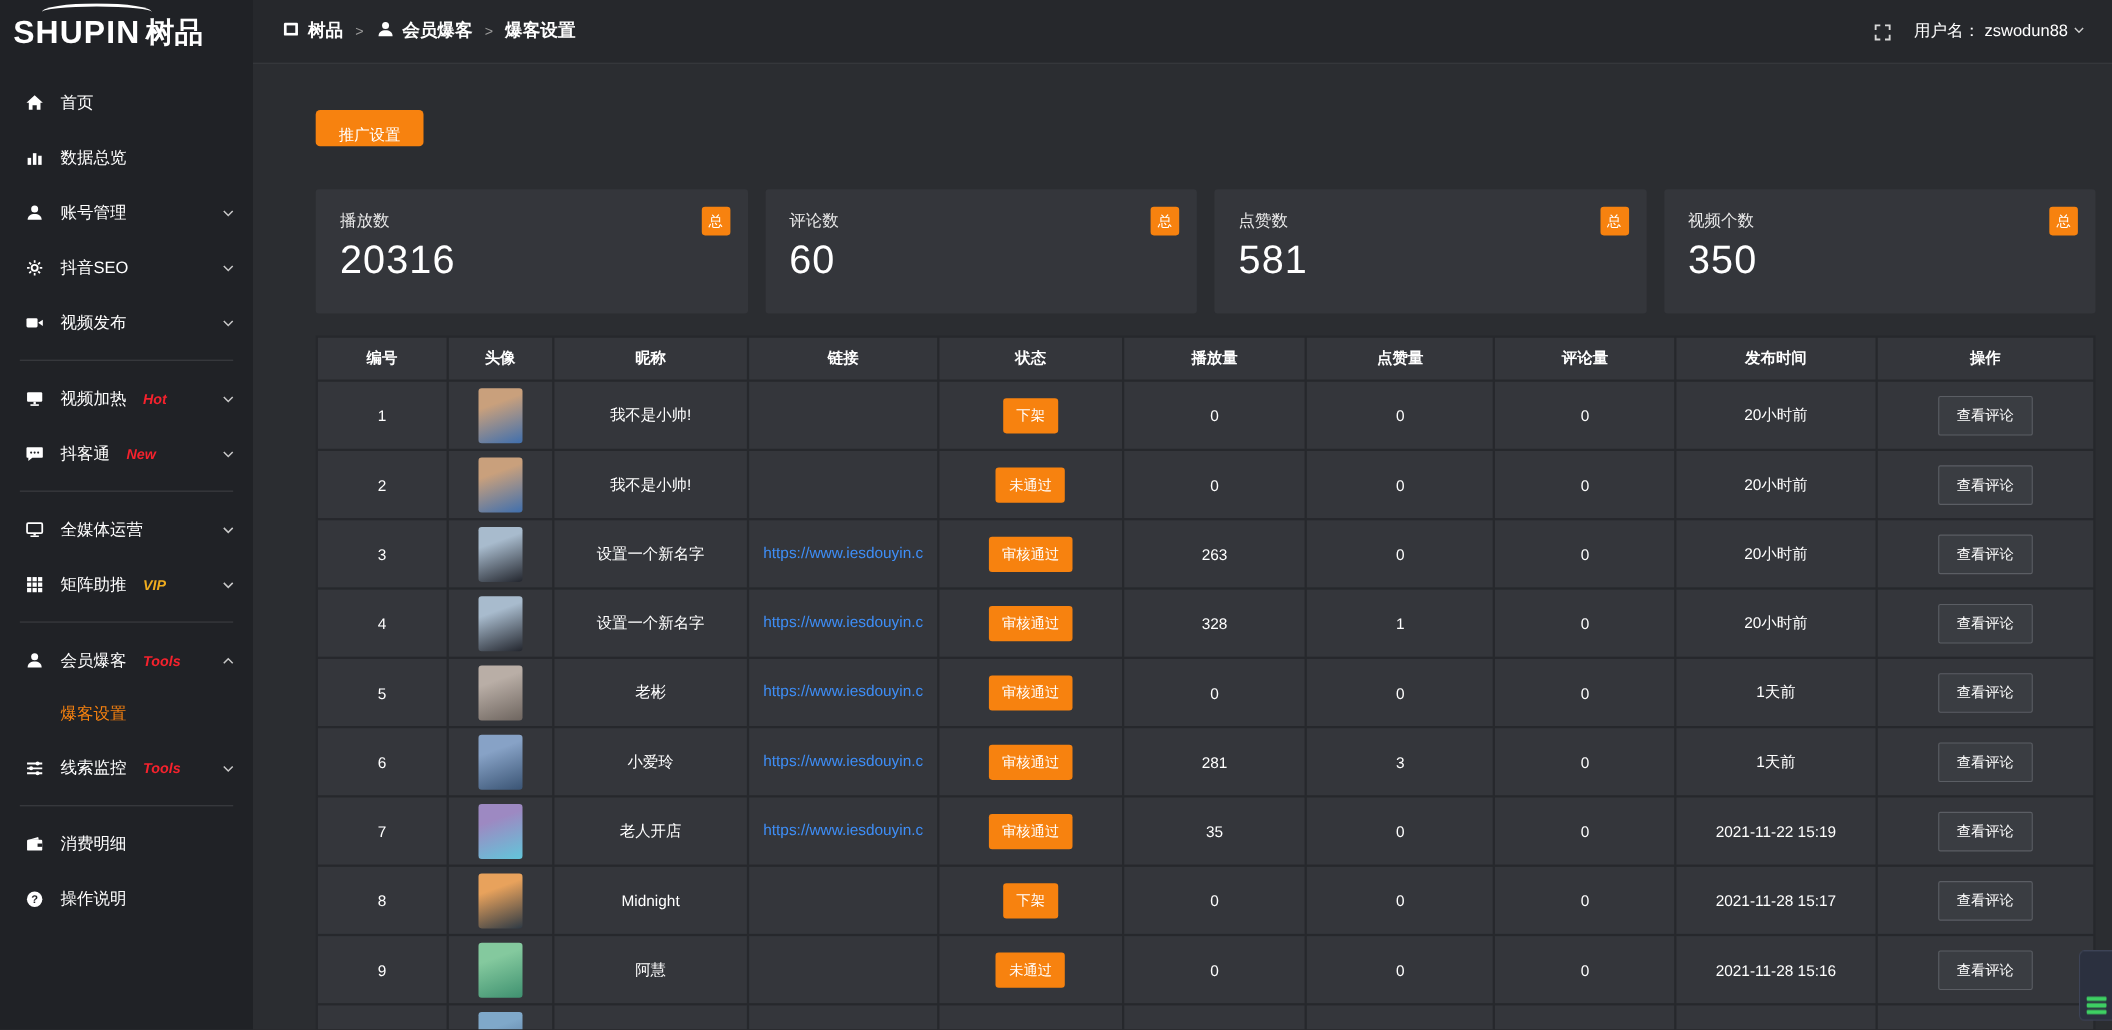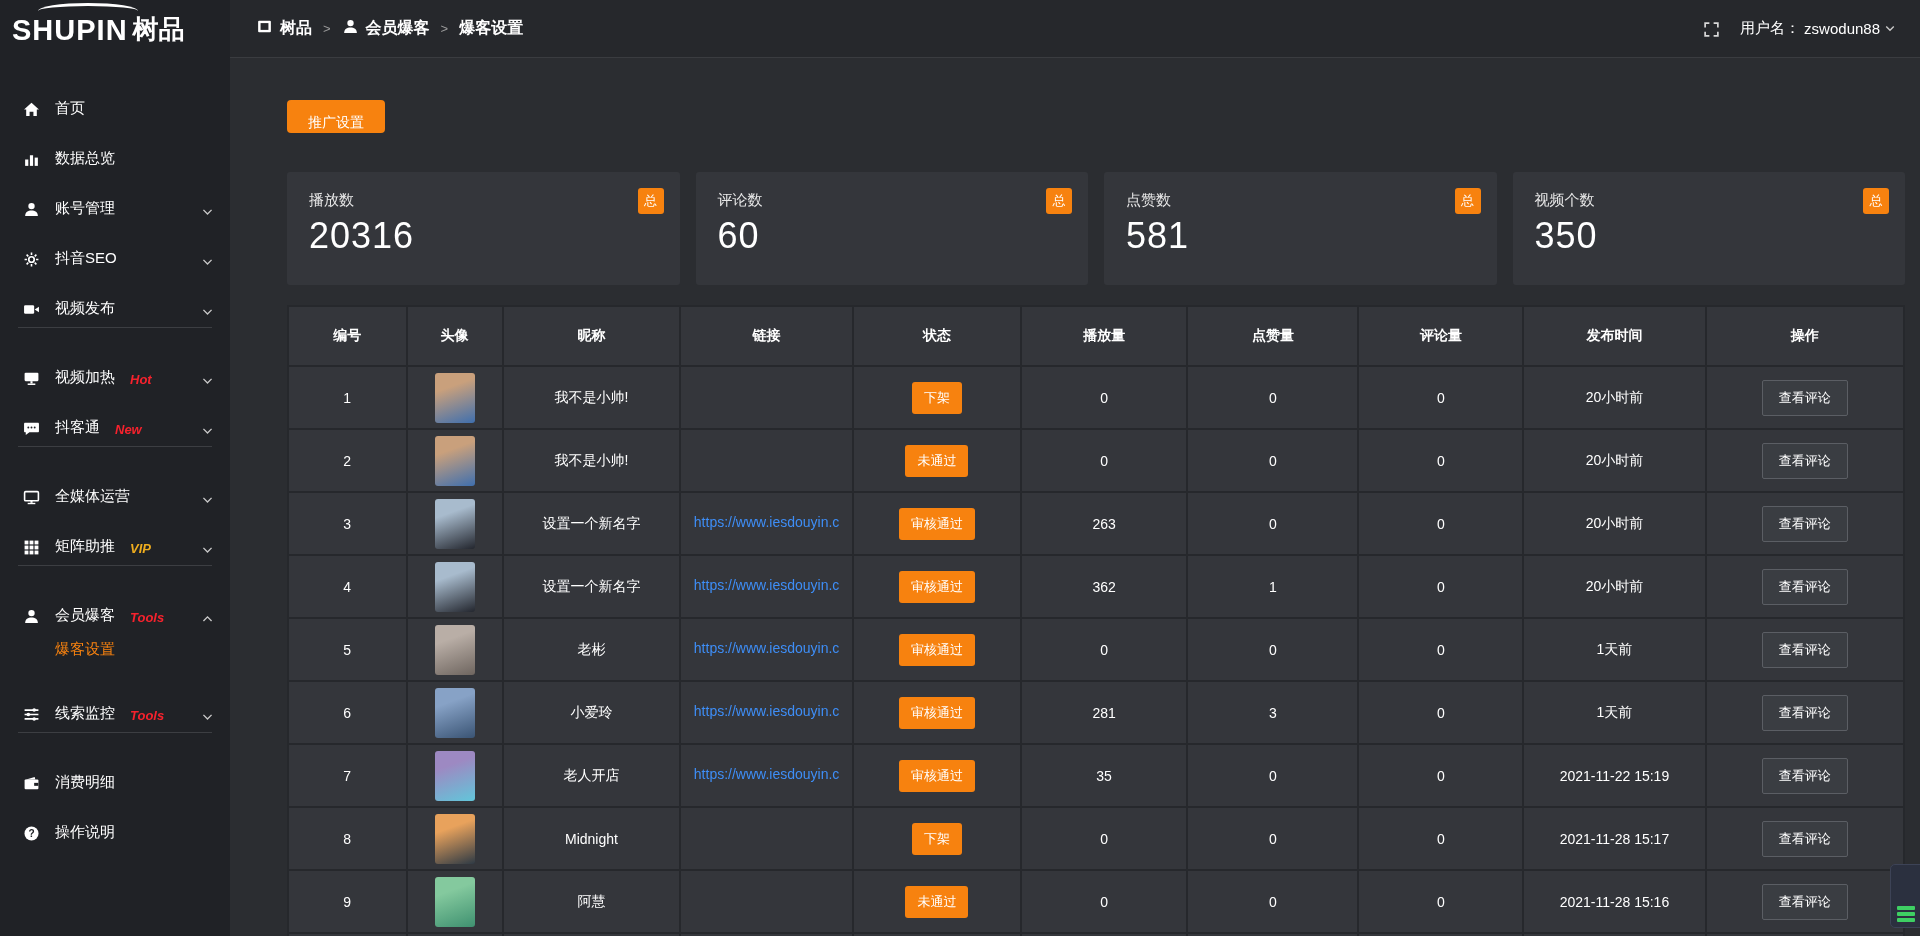--- a/index.html
+++ b/index.html
@@ -16,21 +16,21 @@
   .app{display:flex;width:1920px;height:936px;}
 
   
   .sidebar{width:230px;flex:none;background:var(--sidebar-bg);display:flex;flex-direction:column;overflow:hidden;}
   .logo{height:58px;display:flex;align-items:center;padding-left:12px;cursor:pointer;flex:none;}
   .logo-inner{position:relative;display:flex;align-items:flex-end;}
   .logo-arc{position:absolute;top:-9px;left:26px;width:100px;height:16px;border-top:3px solid #fff;border-radius:50%;}
   .logo-en{font-size:29px;font-weight:bold;letter-spacing:1px;}
   .logo-cn{font-size:26px;font-weight:bold;margin-left:5px;}
   .menu{flex:1;padding-top:10px;overflow:hidden;}
-  .menu-item{height:50px;display:flex;align-items:flex-end;padding:0 16px 0 22px;font-size:15px;cursor:pointer;}
+  .menu-item{height:50px;display:flex;align-items:center;padding:0 16px 0 22px;font-size:15px;cursor:pointer;}
   .mi-icon{width:18px;margin-right:15px;display:flex;align-items:center;justify-content:center;flex:none;}
   .mi-label{white-space:nowrap;}
   .mi-tag{font-style:italic;font-weight:bold;font-size:13px;margin-left:15px;}
   .mi-tag.red{color:var(--tag-red);}
   .mi-tag.gold{color:var(--tag-gold);}
   .mi-chevron{margin-left:auto;display:flex;align-items:center;}
   .menu-divider{height:1px;background:rgba(255,255,255,0.13);margin:9px 18px;}
   .submenu-item{height:48px;display:flex;align-items:center;padding-left:55px;font-size:15px;cursor:pointer;}
   .submenu-item.active{color:var(--accent);}
 
@@ -50,21 +50,21 @@
   
   .cards{display:flex;gap:16px;margin-top:39px;width:1618px;}
   .card{flex:1;height:113px;background:var(--panel-bg);border-radius:3px;padding:19px 22px;position:relative;}
   .card-label{font-size:15px;color:#e8e8e8;}
   .card-value{font-size:36px;margin-top:5px;letter-spacing:1px;}
   .card-badge{position:absolute;top:16px;right:16px;background:var(--accent);border-radius:3px;min-width:26px;height:26px;line-height:26px;text-align:center;font-size:13px;padding:0 4px;}
 
   
   .table-wrap{margin-top:20px;width:1618px;}
   table.data{width:1618px;border-collapse:separate;border-spacing:2px;background:var(--grid-line);table-layout:fixed;}
-  table.data th{height:58px;background:var(--panel-bg);font-size:14px;font-weight:bold;text-align:center;}
+  table.data th{height:38px;background:var(--panel-bg);font-size:14px;font-weight:bold;text-align:center;}
   table.data td{height:61px;background:var(--panel-bg);text-align:center;font-size:14px;overflow:hidden;white-space:nowrap;}
   .avatar{width:40px;height:50px;border-radius:3px;margin:0 auto;}
   .link-text{color:var(--link);cursor:pointer;display:inline-block;max-width:160px;overflow:hidden;white-space:nowrap;}
   .status-badge{display:inline-block;background:var(--accent);color:#fff;border-radius:3px;padding:7px 12px;font-size:13px;}
   .action-btn{background:#3a3d42;border:1px solid #5b5e64;color:#fff;border-radius:2px;padding:8px 16px;font-size:13px;cursor:pointer;font-family:inherit;}
 
   
   .floating-widget{position:fixed;right:-10px;bottom:8px;width:40px;height:64px;background:#2b303f;border:1px solid #3d4356;border-radius:5px;padding:5px 6px;display:flex;flex-direction:column;justify-content:flex-end;gap:2px;cursor:pointer;}
   .fw-bar{height:4px;border-radius:1px;width:18px;}
 </style>
@@ -419,21 +419,21 @@
                 <td><button class="action-btn">查看评论</button></td>
               </tr>
               <tr>
                 <td>4</td>
                 <td>
                   <div class="avatar" style="background: linear-gradient(160deg, rgb(168, 187, 205) 30%, rgb(35, 38, 46) 100%);"></div>
                 </td>
                 <td>设置一个新名字</td>
                 <td><span class="link-text">https://www.iesdouyin.c</span></td>
                 <td><span class="status-badge">审核通过</span></td>
-                <td>362</td>
+                <td>328</td>
                 <td>1</td>
                 <td>0</td>
                 <td>20小时前</td>
                 <td><button class="action-btn">查看评论</button></td>
               </tr>
               <tr>
                 <td>5</td>
                 <td>
                   <div class="avatar" style="background: linear-gradient(160deg, rgb(185, 174, 166) 30%, rgb(110, 101, 95) 100%);"></div>
                 </td>

